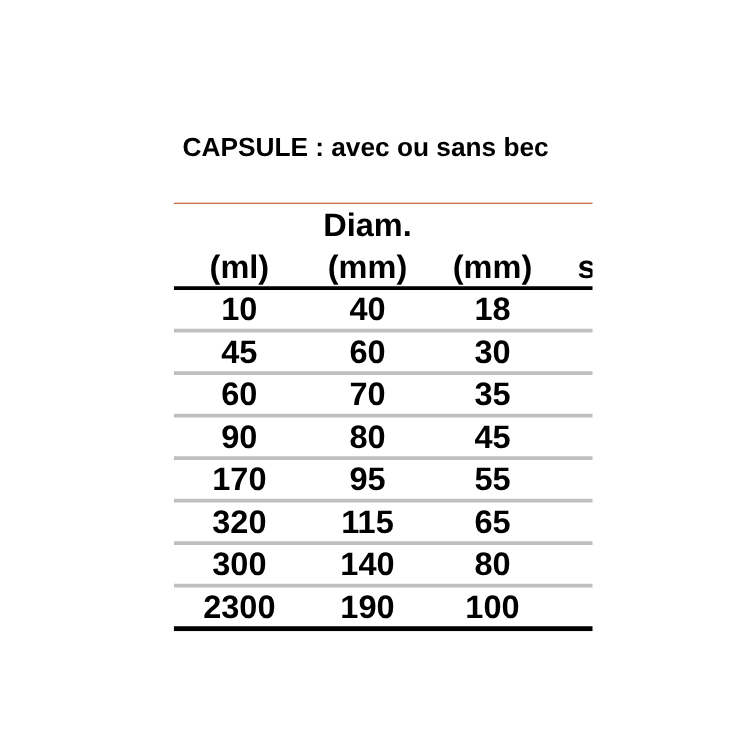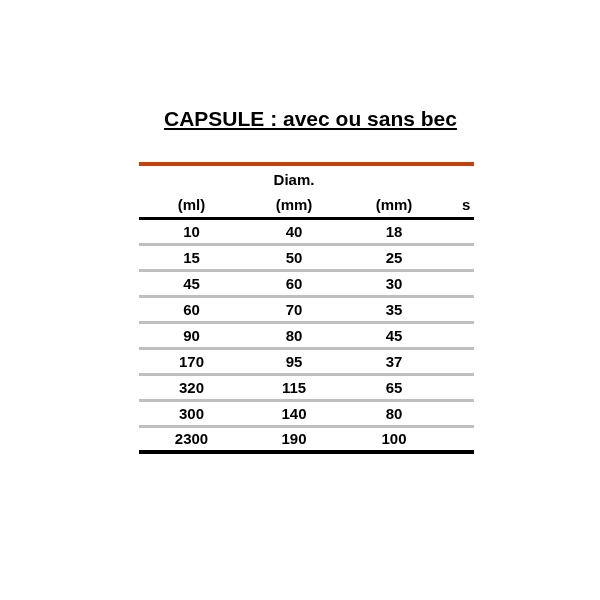--- a/index.html
+++ b/index.html
@@ -11,23 +11,22 @@
   }
   .page {
     position: relative;
     width: 600px;
     height: 600px;
     background: #ffffff;
     overflow: hidden;
   }
   .doc-header {
     position: absolute;
-    left: 164px;
+    left: 146px;
     top: 107px;
-    text-decoration: underline;
   }
   .title {
     font-size: 21px;
     font-weight: bold;
     line-height: 24px;
     white-space: nowrap;
   }
   .subtitle {
     font-size: 21px;
     font-weight: normal;
@@ -39,22 +38,22 @@
     position: absolute;
     left: 139px;
     top: 162px;
     width: 335px;
     overflow: hidden;
   }
   table.spec-table {
     width: 420px;
     table-layout: fixed;
     border-collapse: collapse;
-    font-size: 15px;
-    border-top: 4px solid #c2410c;
+    font-size: 26px;
+    border-top: 1px solid #c2410c;
     border-bottom: 4px solid #000000;
   }
   col.c1 { width: 105px; }
   col.c2 { width: 100px; }
   col.c3 { width: 100px; }
   col.c4 { width: 115px; }
   thead th {
     font-weight: bold;
     text-align: center;
     vertical-align: middle;
@@ -107,47 +106,41 @@
         </tr>
       </thead>
       <tbody>
         <tr>
           <td>10</td>
           <td>40</td>
           <td>18</td>
           <td class="col4"></td>
         </tr>
         <tr>
-          <td>15</td>
-          <td>50</td>
-          <td>25</td>
-          <td class="col4"></td>
-        </tr>
-        <tr>
           <td>45</td>
           <td>60</td>
           <td>30</td>
           <td class="col4"></td>
         </tr>
         <tr>
           <td>60</td>
           <td>70</td>
           <td>35</td>
           <td class="col4"></td>
         </tr>
         <tr>
           <td>90</td>
           <td>80</td>
           <td>45</td>
           <td class="col4"></td>
         </tr>
         <tr>
           <td>170</td>
           <td>95</td>
-          <td>37</td>
+          <td>55</td>
           <td class="col4"></td>
         </tr>
         <tr>
           <td>320</td>
           <td>115</td>
           <td>65</td>
           <td class="col4"></td>
         </tr>
         <tr>
           <td>300</td>

